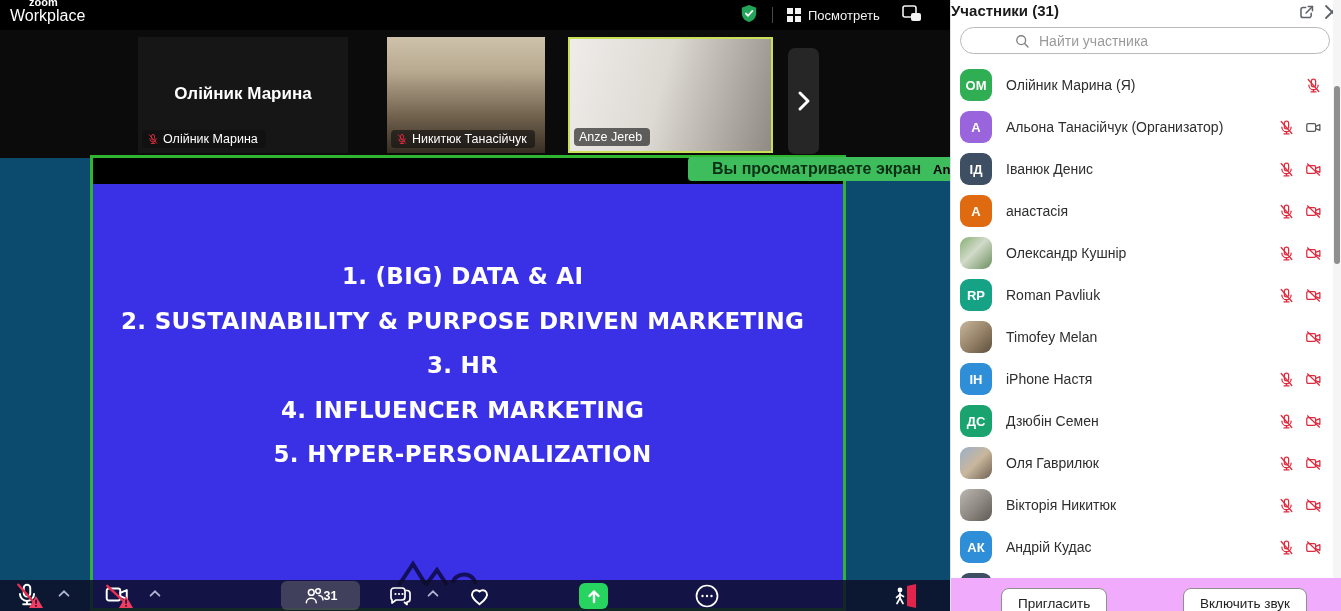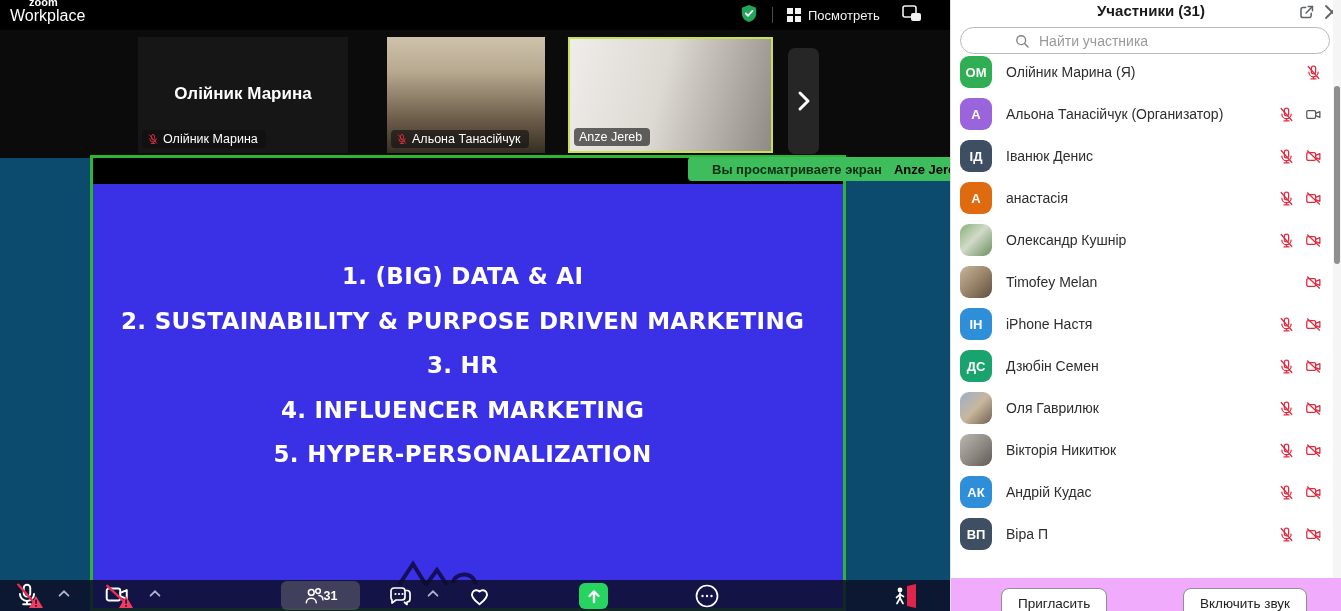--- a/index.html
+++ b/index.html
@@ -35,47 +35,47 @@
   .share { position:absolute; left:90px; top:155px; width:756px; height:456px;
            border:3px solid #2fb52f; background:#000;text-align:center; }
   .slide { position:absolute; left:0; right:0; top:26px; bottom:0; background:#3a31e6; }
   .slide-list { position:absolute; left:28px; top:70px; color:#fff;
                 font-family:"DejaVu Sans", sans-serif; font-weight:bold; font-size:23px;
                 letter-spacing:.3px; line-height:44.5px; white-space:nowrap; }
   .squiggle { position:absolute; left:300px; bottom:22px; }
   .banner { position:absolute; left:688px; top:157px; height:24px; width:330px;
             background:#3ebd5c; border-radius:4px 0 0 4px; display:flex; align-items:center;
             padding-left:24px; z-index:5; }
-  .banner .btxt { color:#0a2f15; font-size:13px; font-weight:600; }
+  .banner .btxt { color:#0a2f15; font-size:16px; font-weight:600; }
   .banner .bwho { color:#000; font-size:13px; font-weight:bold; margin-left:12px; }
 
   
   .btoolbar { position:absolute; left:0; top:580px; width:950px; height:31px;
               background:rgba(13,13,38,.84); z-index:8; }
   .tool { position:absolute; top:2px; }
   .badge-warn { position:absolute; }
   .pill-part { position:absolute; left:281px; top:1px; width:79px; height:29px; background:rgba(120,120,120,.45);
                border-radius:6px; display:flex; align-items:center; justify-content:center; gap:0;
                color:#fff; font-size:12.5px; font-weight:bold; }
   .share-btn { position:absolute; left:579px; top:3px; width:29px; height:26px; background:#27d45f;
                border-radius:6px; display:flex; align-items:center; justify-content:center; }
 
   
   .panel { position:absolute; left:950px; top:0; width:391px; height:611px; background:#fff;
            border-left:1px solid #e0e0e0; }
-  .p-title { position:absolute; left:0; right:30px; top:2px; text-align:center; font-size:15px;
-             font-weight:bold; color:#1a1a1a;padding-left:40px; }
+  .p-title { position:absolute; left:0; right:30px; top:2px; font-size:15px;
+             font-weight:bold; color:#1a1a1a; }
   .p-popout { position:absolute; left:347px; top:4px; }
   .p-close { position:absolute; left:373px; top:4px; }
   .p-search { position:absolute; left:9px; top:27px; width:370px; height:27px; border:1px solid #b9b9b9;
               border-radius:16px; display:flex; align-items:center; padding-left:12px; gap:9px;justify-content:flex-end; }
   .p-search input { border:none; outline:none; font-size:14px; color:#444; width:290px;
               font-family:"Liberation Sans", sans-serif; background:transparent; }
   .p-search input::placeholder { color:#9a9a9a; }
-  .plist { position:absolute; left:0; top:51px; width:383px; }
+  .plist { position:absolute; left:0; top:64px; width:383px; }
   .prow { height:42px; display:flex; align-items:center; padding:0 12px 0 9px; }
   .avatar { width:32px; height:32px; border-radius:9px; color:#fff; font-size:13px; font-weight:bold;
             display:flex; align-items:center; justify-content:center; flex:none; }
   .avatar.ph1 { background:linear-gradient(135deg,#86b074 0%,#d2dac9 45%,#6a8f5e 100%); }
   .avatar.ph2 { background:linear-gradient(135deg,#c8b79c 0%,#8e7a60 60%,#5c4f3e 100%); }
   .avatar.ph3 { background:linear-gradient(135deg,#9ab0c8 0%,#c9b79d 50%,#6f6051 100%); }
   .avatar.ph4 { background:linear-gradient(135deg,#bcb7b1 0%,#8d8781 55%,#5f5a54 100%); }
   .pname { flex:1; font-size:14px; color:#2e2e2e; margin-left:14px; white-space:nowrap;
            overflow:hidden; text-overflow:ellipsis; }
   .picons { display:flex; gap:10px; align-items:center; justify-content:flex-end; width:72px; flex:none; }
@@ -167,21 +167,21 @@
             <use href="#i-mic-off"></use>
           </svg>
         <span>Олійник Марина</span>
       </div>
     </div>
     <div class="tile t2">
       <div class="vlabel">
         <svg class="red" width="12" height="12">
             <use href="#i-mic-off"></use>
           </svg>
-        <span>Альона Танасійчук</span>
+        <span>Никитюк Танасійчук</span>
       </div>
     </div>
     <div class="tile t3">
       <div class="vlabel">
         <span>Anze Jereb</span>
       </div>
     </div>
     <div class="next-btn">
       <svg width="16" height="22" viewBox="0 0 16 22">
           <path d="M4 3 L12 11 L4 19" fill="none" stroke="#fff" stroke-width="3" stroke-linecap="round" stroke-linejoin="round"></path>
@@ -390,20 +390,32 @@
       <div class="picons">
           <svg class="pic red">
             <use href="#i-mic-off"></use>
           </svg>
           <svg class="pic red">
             <use href="#i-cam-off"></use>
           </svg>
         </div>
     </div>
     <div class="prow">
+      <div class="avatar" style="background-color: rgb(21, 162, 133);">RP</div>
+      <div class="pname">Roman Pavliuk</div>
+      <div class="picons">
+          <svg class="pic red">
+            <use href="#i-mic-off"></use>
+          </svg>
+          <svg class="pic red">
+            <use href="#i-cam-off"></use>
+          </svg>
+        </div>
+    </div>
+    <div class="prow">
       <div class="avatar ph2"></div>
       <div class="pname">Timofey Melan</div>
       <div class="picons">
           <svg class="pic red">
             <use href="#i-cam-off"></use>
           </svg>
         </div>
     </div>
     <div class="prow">
       <div class="avatar" style="background-color: rgb(46, 142, 215);">ІН</div>

